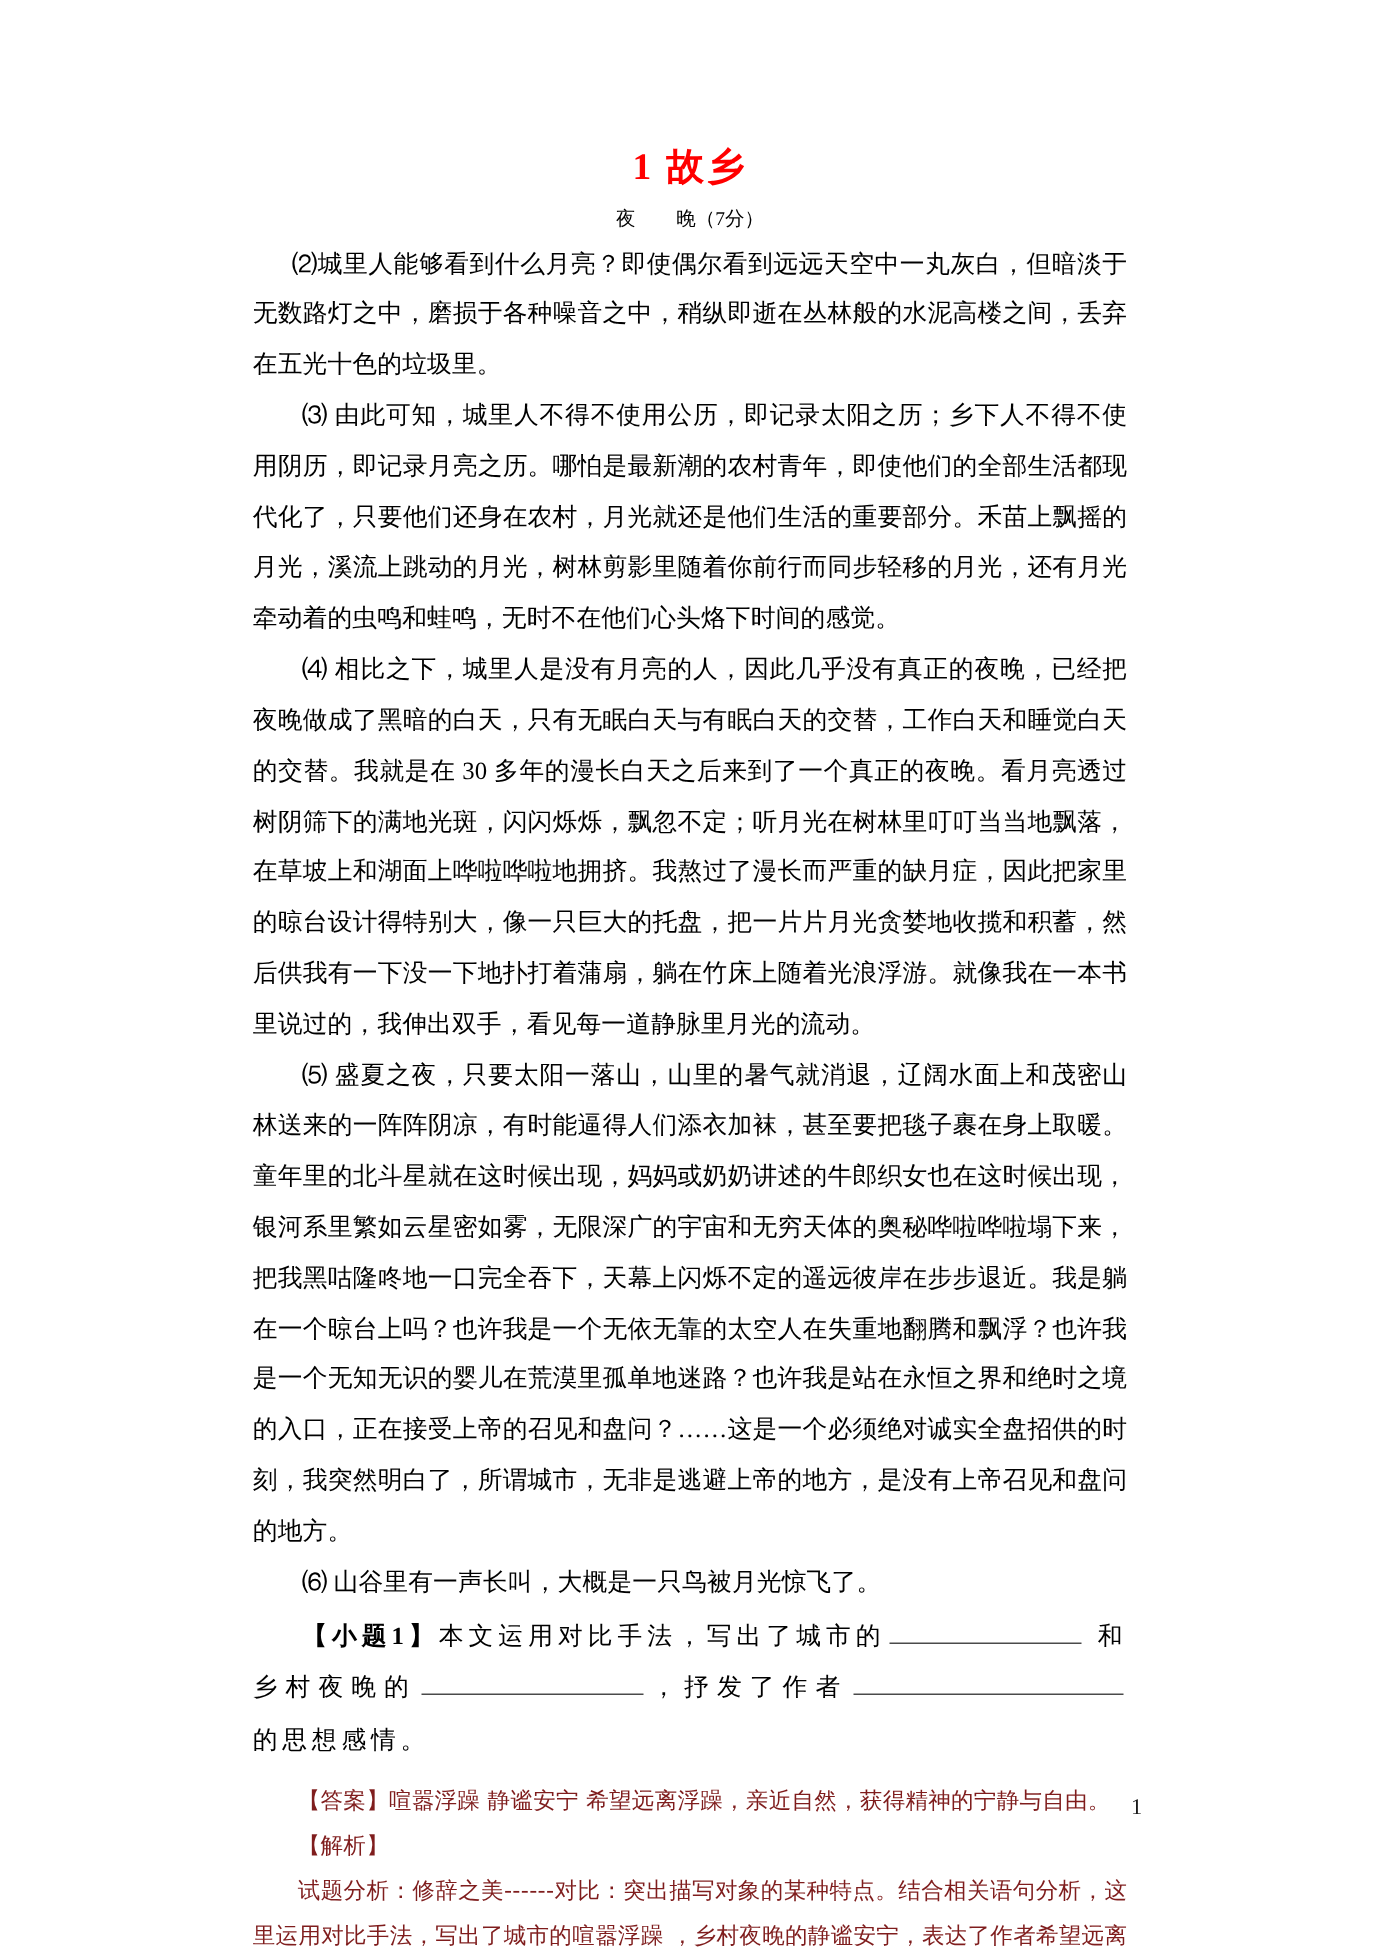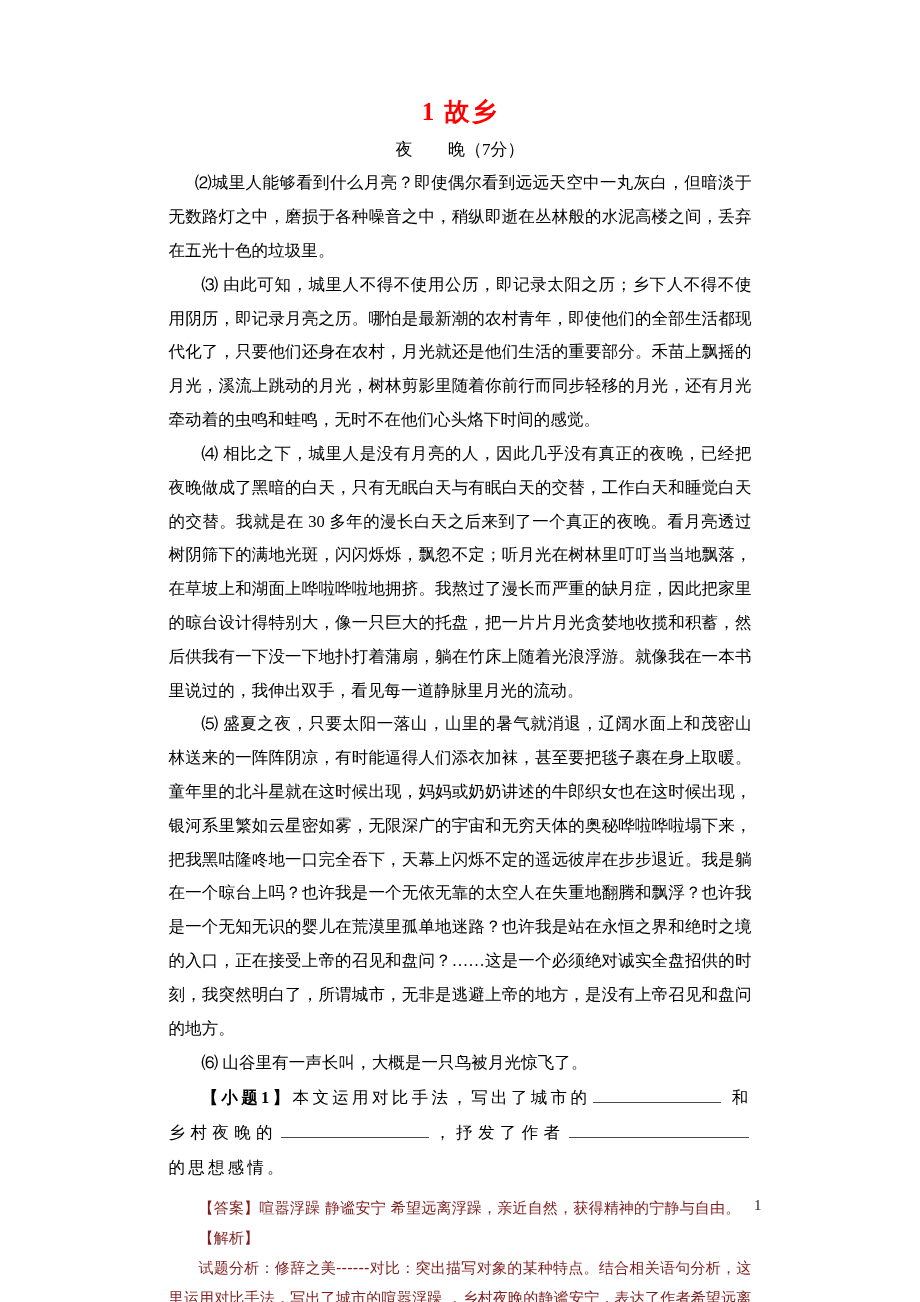--- a/index.html
+++ b/index.html
@@ -40,21 +40,21 @@
   .section-lead {
     margin: 22px 0 0 0;
     font-size: 16.5px;
     line-height: 1.95;
     text-indent: 2em;
     text-align: justify;
   }
   .passage-title {
     margin: 6px 0 0 0;
     text-align: center;
-    font-size: 17px;
+    font-size: 13px;
     line-height: 1.95;
   }
   .passage-title .gap {
     display: inline-block;
     width: 2.1em;
   }
   p.para {
     margin: 0;
     font-size: 16.5px;
     line-height: 2.05;

